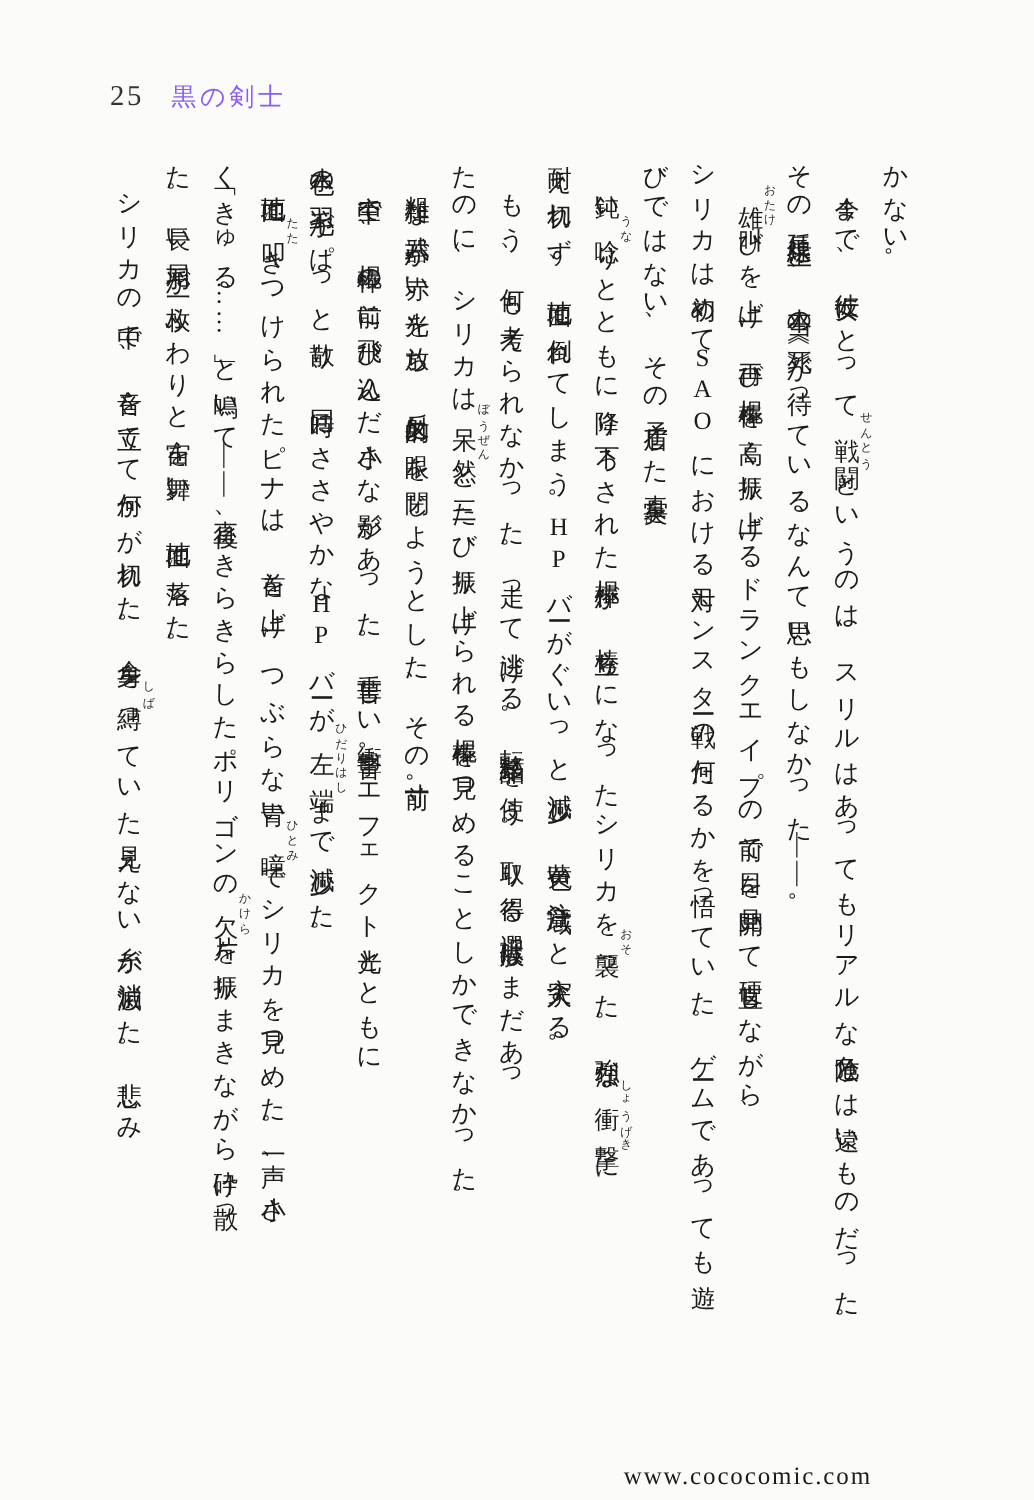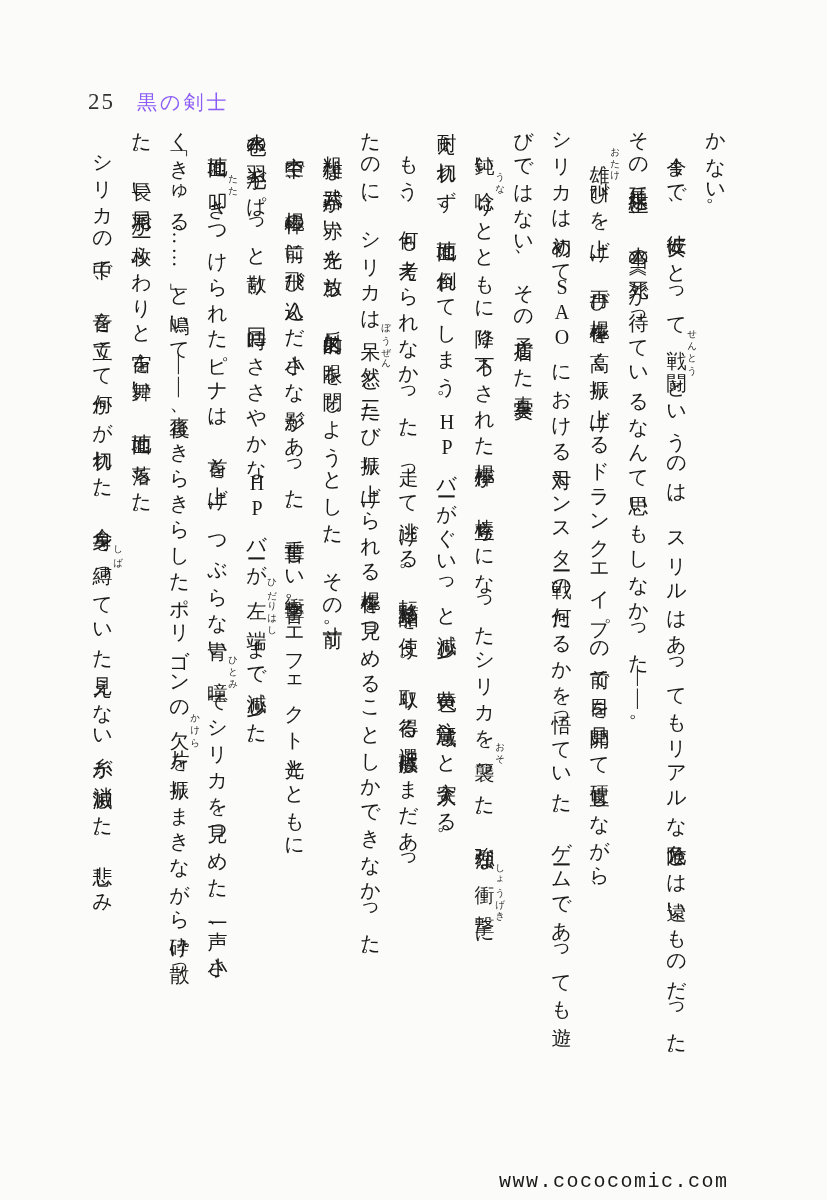--- a/index.html
+++ b/index.html
@@ -15,21 +15,20 @@
     position: absolute;
     left: 88px; top: 64px;
     display: flex;
     align-items: baseline;
     gap: 22px;
   }
   .page-number {
     font-size: 23px;
     color: #333333;
     letter-spacing: 2px;
-    margin-top: 25px;
   }
   .chapter-title {
     font-size: 20px;
     color: #8b5cf6;
     letter-spacing: 3px;
   }
   .text-body {
     position: absolute;
     top: 118px;
     right: 92px;
@@ -46,21 +45,21 @@
   ruby { ruby-position: over; }
   rt {
     font-size: 9.5px;
     letter-spacing: 1px;
     color: #2b2b2b;
   }
   .upright { text-orientation: upright; }
   .watermark {
     position: absolute;
     left: 499px; top: 1170px;
-    font-family: Liberation Mono, monospace;
+    font-family: Liberation Serif, serif;
     font-size: 20px;
     letter-spacing: 1.5px;
     color: #1b1b1b;
   }
 </style>
 </head>
 <body>
 
 <div class="page-header">
   <span class="page-number">25</span>

